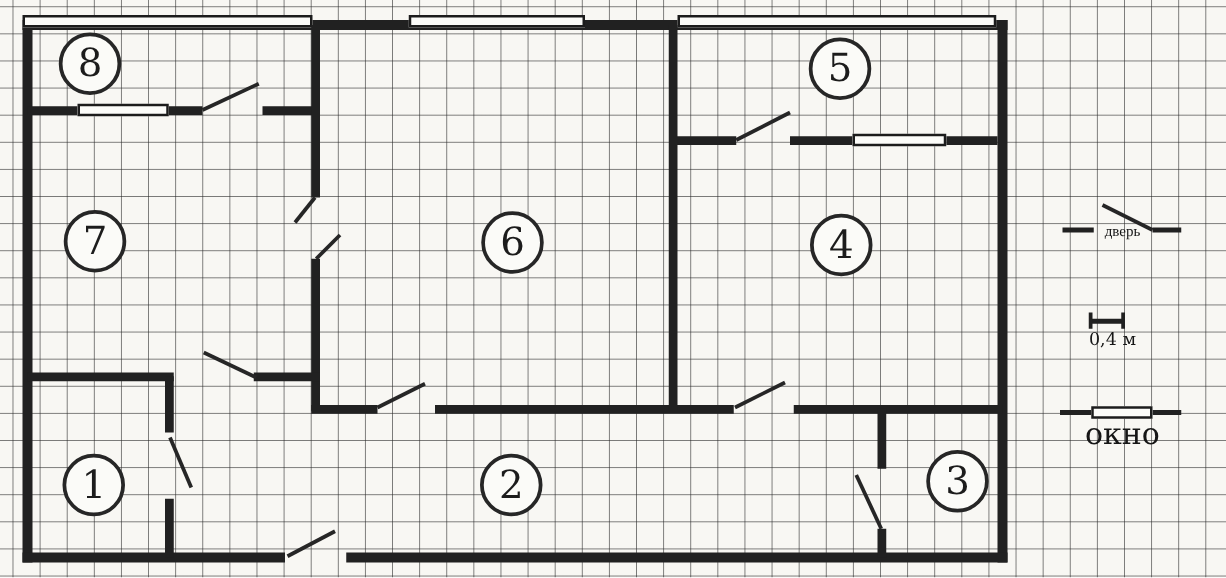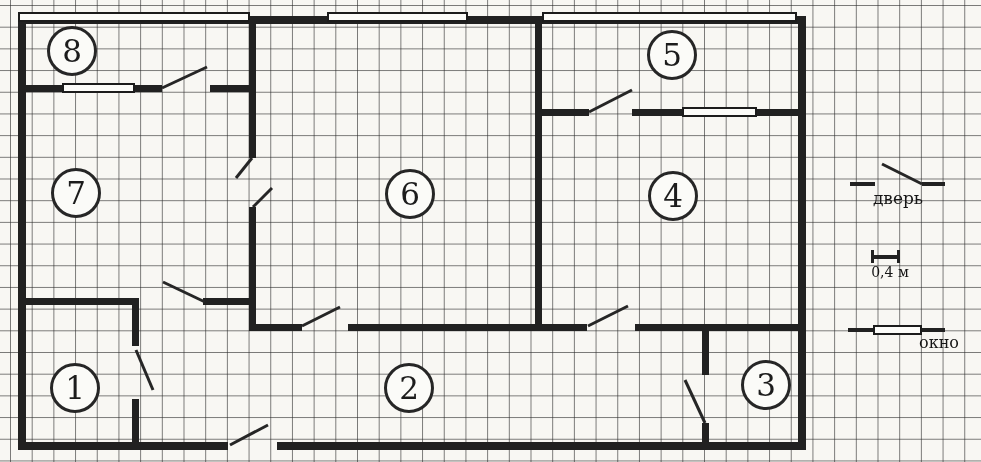--- a/index.html
+++ b/index.html
@@ -87,25 +87,25 @@
   <div class="circle" style="left:51px;top:168px;">7</div>
   <div class="circle" style="left:50px;top:363px;">1</div>
   <div class="circle" style="left:385px;top:169px;">6</div>
   <div class="circle" style="left:384px;top:363px;">2</div>
   <div class="circle" style="left:647px;top:30px;">5</div>
   <div class="circle" style="left:648px;top:171px;">4</div>
   <div class="circle" style="left:741px;top:360px;">3</div>
 
   <div class="wall" style="left:850px;top:182px;width:25px;height:4px;"></div>
   <div class="wall" style="left:922px;top:182px;width:23px;height:4px;"></div>
-  <div class="lbl" style="left:858px;top:188px;width:80px;font-size:17px;">дверь</div>
+  <div class="lbl" style="left:858px;top:178px;width:80px;font-size:12px;font-family:Liberation Serif, serif;">дверь</div>
 
   <div class="wall" style="left:872px;top:255px;width:27px;height:4px;"></div>
   <div class="tick" style="left:871px;top:250px;width:3px;height:13px;"></div>
   <div class="tick" style="left:897px;top:250px;width:3px;height:13px;"></div>
   <div class="lbl" style="left:854px;top:264px;width:72px;font-size:14px;">0,4 м</div>
 
   <div class="wall" style="left:848px;top:328px;width:25px;height:4px;"></div>
   <div class="wall" style="left:922px;top:328px;width:23px;height:4px;"></div>
   <div class="win" style="left:873px;top:325px;width:49px;height:10px;"></div>
-  <div class="lbl" style="left:866px;top:333px;width:64px;font-size:16px;margin-left:41px;">окно</div>
+  <div class="lbl" style="left:866px;top:333px;width:64px;font-size:24px;">окно</div>
 
 </div>
 
 </body></html>

